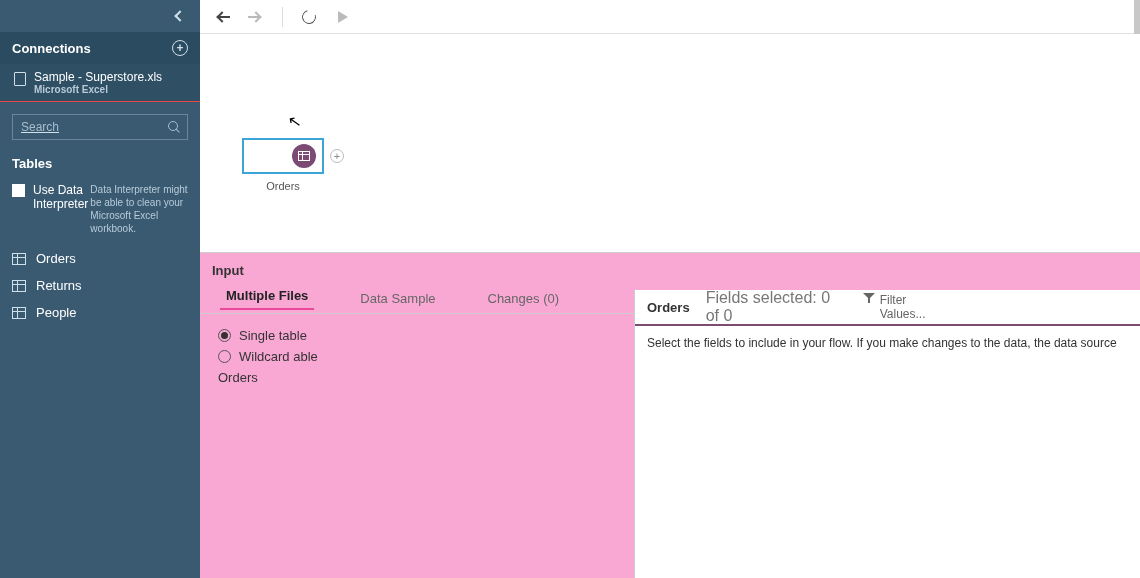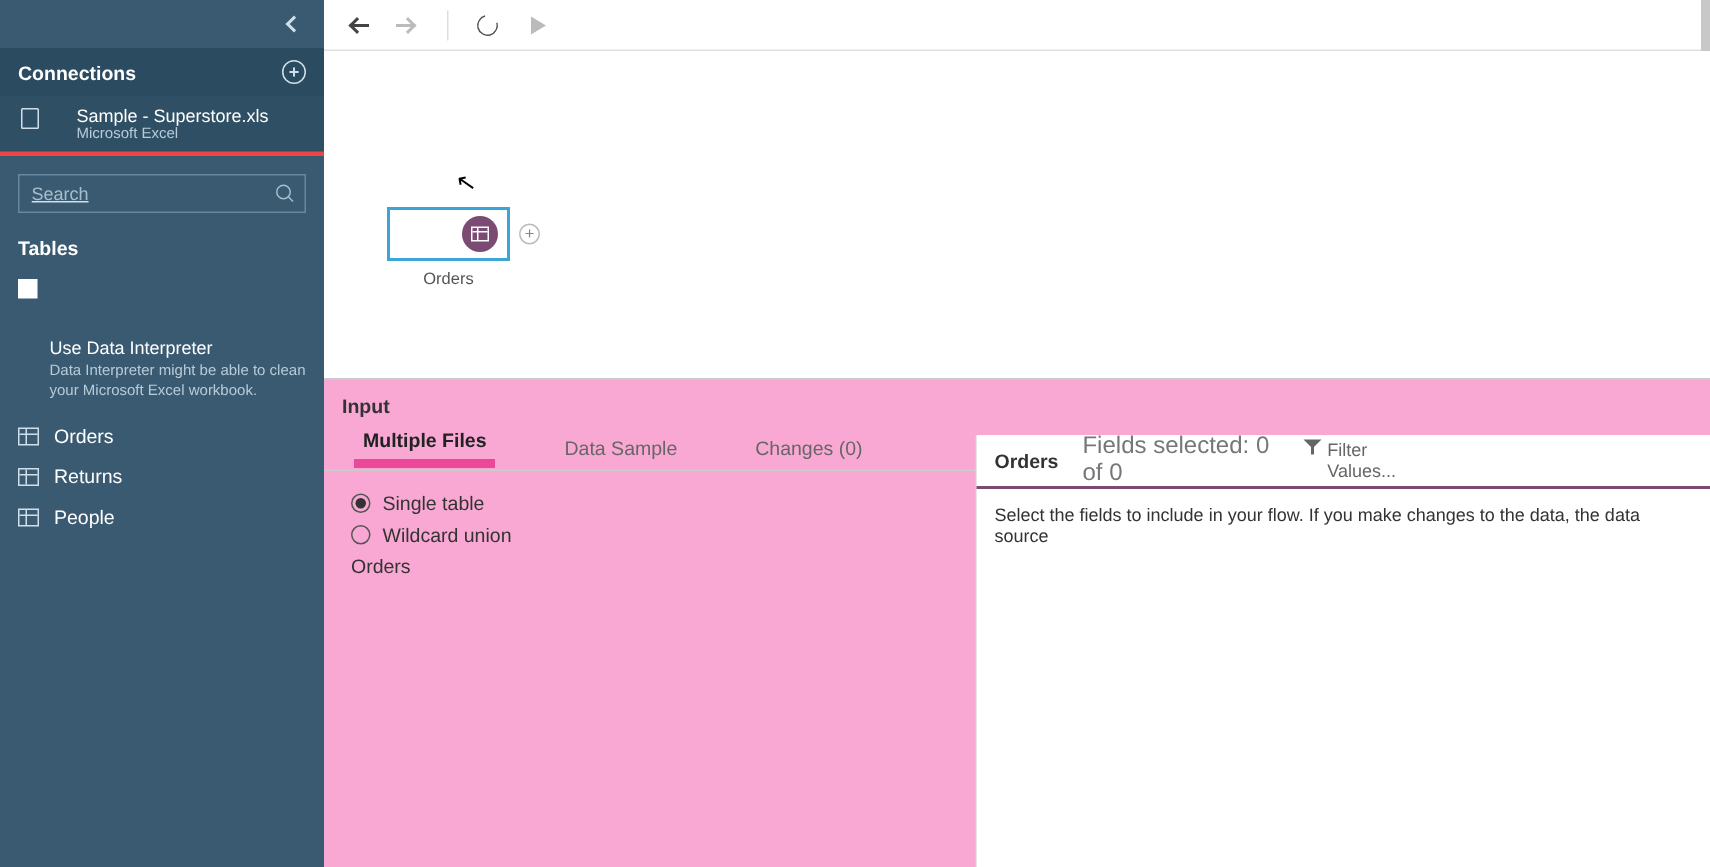--- a/index.html
+++ b/index.html
@@ -8,21 +8,21 @@
     font-size: 13px;
     width: 1140px;
     height: 578px;
     overflow: hidden;
     display: flex;
     color: #333;
     background: #fff;
   }
   
   .sidebar {
-    width: 216px;
+    width: 200px;
     height: 578px;
     background: #3a5a72;
     color: #fff;
     display: flex;
     flex-direction: column;
     font-size: 12px;
   }
   .sidebar-collapse {
     height: 32px;
     display: flex;
@@ -52,34 +52,34 @@
     border-radius: 50%;
     display: flex; align-items: center; justify-content: center;
     font-size: 12px; line-height: 1;
     color: #cfe0ea;
   }
   .conn-item {
     background: #2f4f64;
     padding: 6px 12px 6px 14px;
     display: flex;
     align-items: flex-start;
-    gap: 25px;
-    border-bottom: 3px solid #ef4444;
+    gap: 8px;
+    border-bottom: 1px solid #ef4444;
   }
   .file-icon {
     width: 12px; height: 14px;
     border: 1.2px solid #cfe0ea;
     border-radius: 1px;
     position: relative;
     margin-top: 2px;
     flex-shrink: 0;
   }
   .conn-item-text { display: flex; flex-direction: column; }
   .conn-name { font-size: 12px; color: #fff; }
-  .conn-sub  { font-size: 10px; color: #b7cbd8; }
+  .conn-sub  { font-size: 10px; color: #b7cbd8; font-weight: bold; }
   .search-wrap { padding: 12px; }
   .search-box {
     width: 100%;
     height: 26px;
     background: transparent;
     border: 1px solid #6a8699;
     color: #cfe0ea;
     padding: 0 28px 0 8px;
     font-size: 12px;
     text-decoration: underline;
@@ -117,21 +117,21 @@
     padding: 4px 12px 10px 12px;
     display: flex;
     gap: 8px;
   }
   .checkbox {
     width: 13px; height: 13px;
     background: #fff;
     margin-top: 1px;
     flex-shrink: 0;
   }
-  .interpreter-text { display:flex; flex-direction:column; gap:2px;margin-top:40px; }
+  .interpreter-text { display:flex; flex-direction:row; gap:2px; }
   .interpreter-title { font-size: 12px; font-weight: 500; }
   .interpreter-sub { font-size: 10px; color: #b7cbd8; line-height: 1.3; }
   .table-item {
     display: flex; align-items: center;
     gap: 10px;
     padding: 6px 12px;
     font-size: 13px;
   }
   .grid-icon {
     width: 14px; height: 12px;
@@ -268,21 +268,21 @@
     border-bottom: 1px solid #ccc;
     gap: 40px;
     font-size: 13px;
     height: 30px;
     align-items: center;
   }
   .tab { color: #666; cursor: pointer; padding: 0 6px; }
   .tab.active {
     color: #222;
     font-weight: 600;
-    border-bottom: 6px solid #ec4899;
+    border-bottom: 2px solid #ec4899;
     padding-bottom: 5px;
     margin-bottom: -1px;
   }
   .tab-body {
     padding: 14px 18px;
     font-size: 13px;
     color: #333;
   }
   .radio-row {
     display: flex; align-items: center; gap: 8px;
@@ -442,21 +442,21 @@
           <div class="tab">Data Sample</div>
           <div class="tab">Changes (0)</div>
         </div>
         <div class="tab-body">
           <div class="radio-row">
             <div class="radio checked"></div>
             <span>Single table</span>
           </div>
           <div class="radio-row">
             <div class="radio"></div>
-            <span>Wildcard union</span>
+            <span>Wildcard able</span>
           </div>
           <div class="table-value">Orders</div>
         </div>
       </div>
       <div class="right-pane">
         <div class="rp-header">
           <span class="rp-title">Orders</span>
           <span class="rp-sub">Fields selected: 0 of 0</span>
           <div class="rp-filter">
             <div class="funnel"></div>

